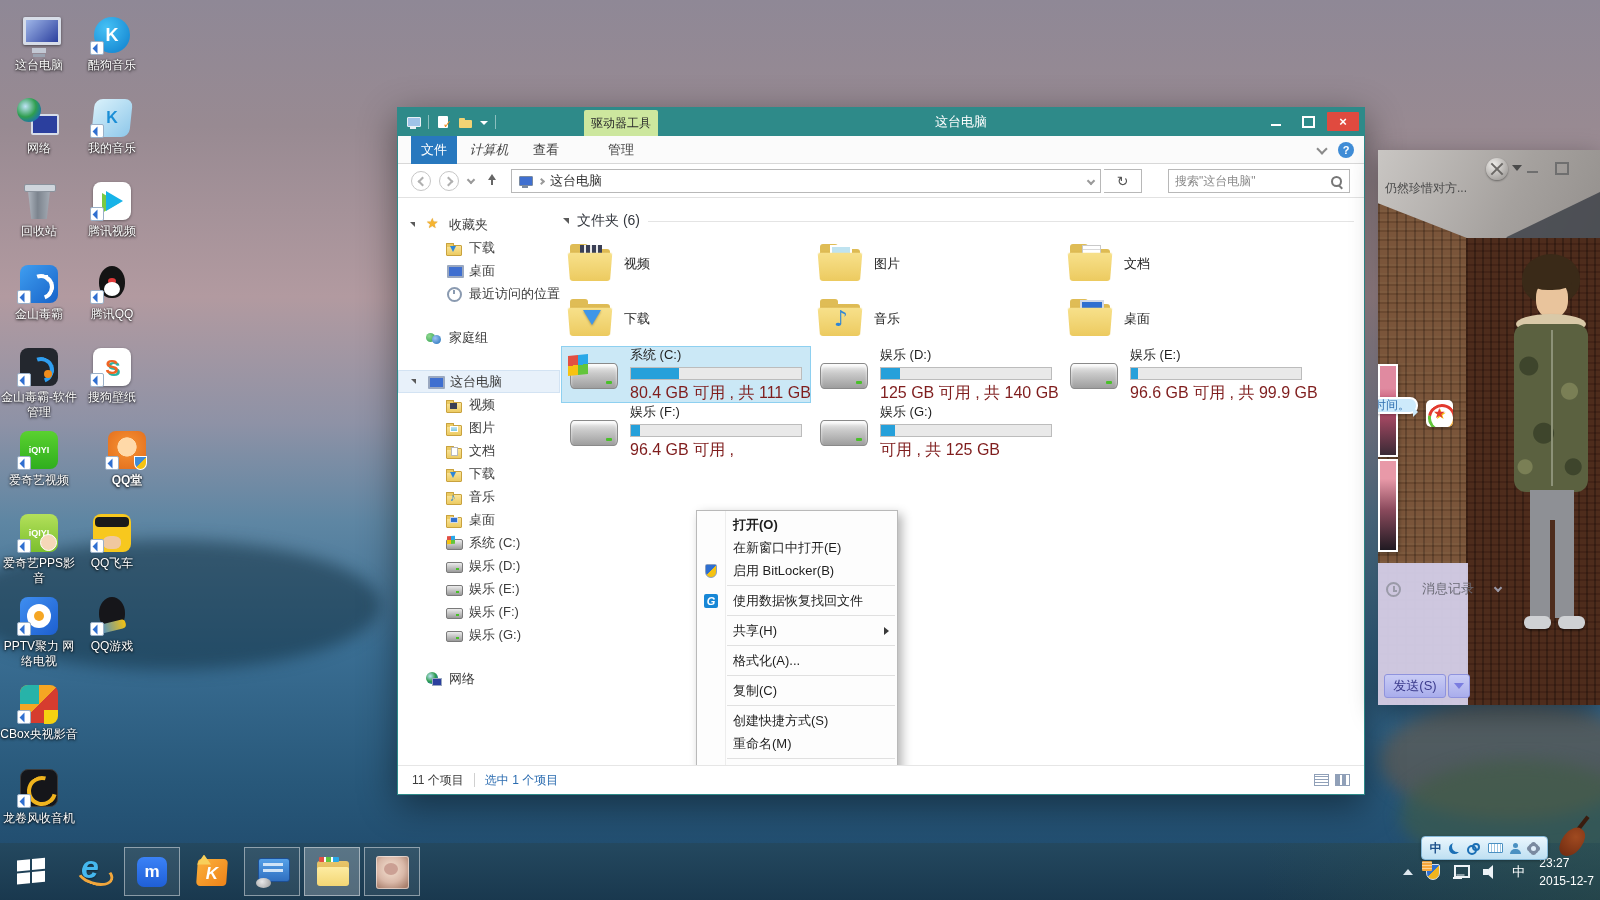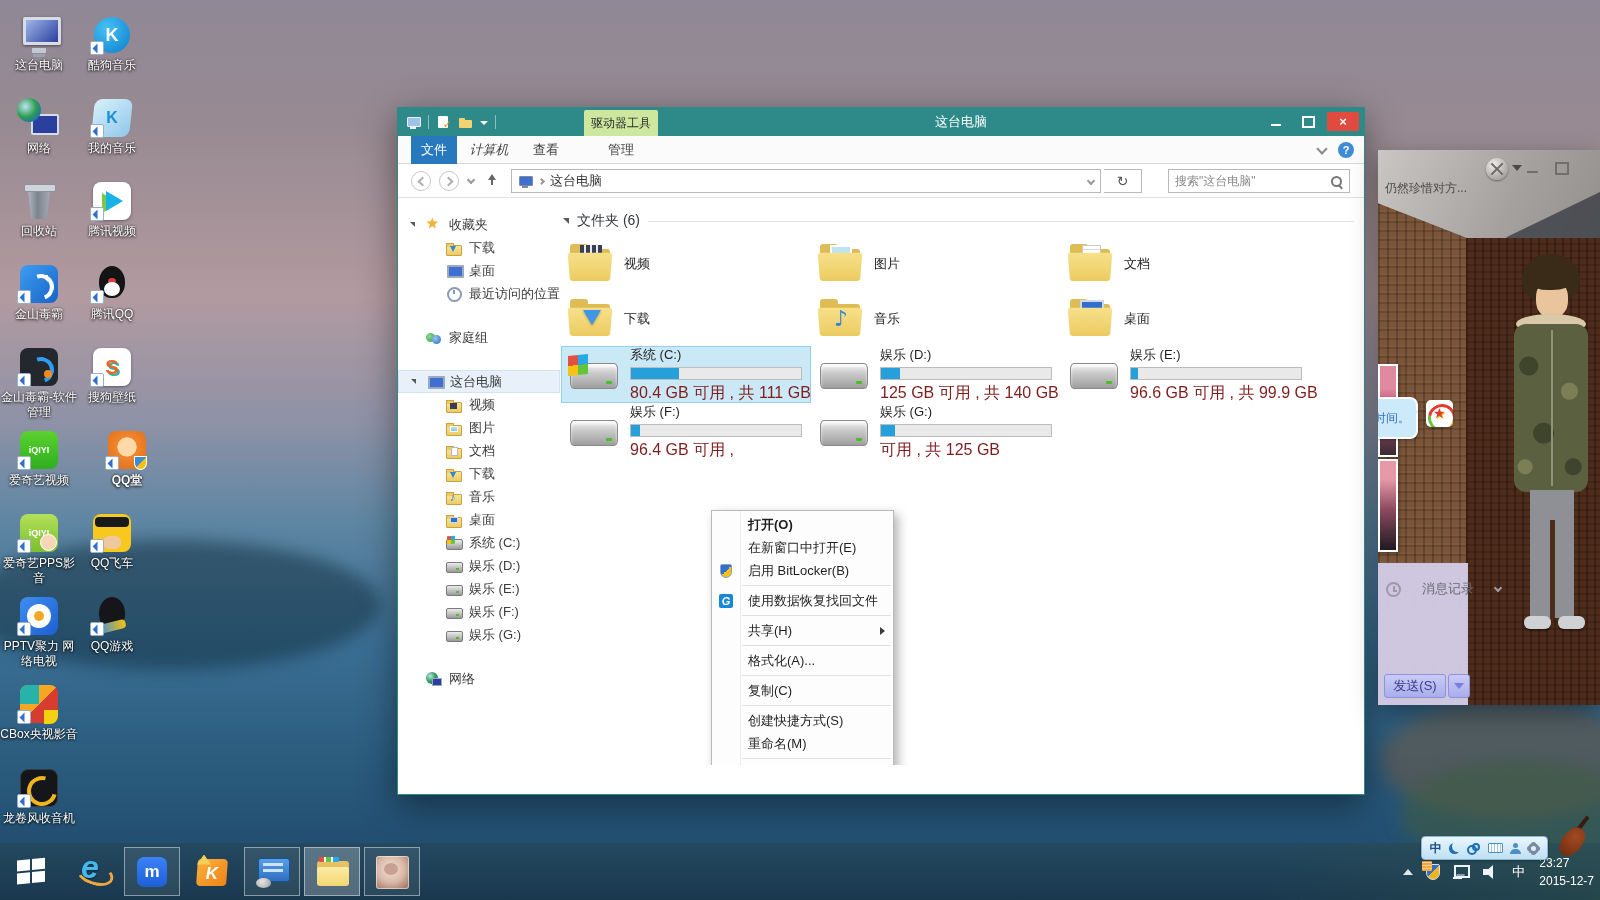--- a/index.html
+++ b/index.html
@@ -166,21 +166,21 @@
   .drv-ic{position:relative;width:54px;height:40px;flex:0 0 54px}
   .drv-body{flex:1;min-width:0}
   .drv-shape{position:absolute;left:2px;top:8px;width:48px;height:26px;background:linear-gradient(180deg,#f0f0f0,#c9c9c9 40%,#9e9e9e);border:1px solid #8a8a8a;border-radius:4px/6px;box-shadow:inset 0 3px 3px rgba(255,255,255,.8)}
   .drv-shape::after{content:"";position:absolute;right:5px;bottom:4px;width:6px;height:3px;background:#49c029;border-radius:1px}
   .win-logo{position:absolute;left:0;top:0;width:20px;height:20px;background:conic-gradient(#29a8e8 0 25%,#63c53a 0 50%,#f7c211 0 75%,#e25043 0);transform:skewY(-6deg);z-index:2}
   .drv-name{font-size:13px;color:#1e1e1e;margin-bottom:3px;white-space:nowrap}
   .cap{position:relative;width:172px;height:13px;border:1px solid #bcbcbc;background:#e9e9e9;margin-bottom:3px}
   .cap .fill{position:absolute;left:0;top:0;bottom:0;background:#26a0da}
   .drv-cap{font-size:16px;color:#7f1d1d;white-space:nowrap}
   
-  #ctxmenu{position:absolute;left:313px;top:311px;width:183px;background:#fdfdfd;border:1px solid #b9b9b9;box-shadow:4px 4px 10px rgba(0,0,0,.3);padding:2px 0;z-index:50}
+  #ctxmenu{position:absolute;left:298px;top:311px;width:202px;background:#fdfdfd;border:1px solid #b9b9b9;box-shadow:4px 4px 10px rgba(0,0,0,.3);padding:2px 0;z-index:50}
   #ctxmenu::before{content:"";position:absolute;left:28px;top:0;bottom:0;width:1px;background:#ededed}
   .mi{position:relative;display:flex;align-items:center;height:23px;padding-left:36px;font-size:13px;color:#1e1e1e}
   .mi.bold{font-weight:bold}
   .mi .mi-ic{position:absolute;left:6px;top:4px;width:16px;height:16px}
   .mi .sub{position:absolute;right:8px;width:0;height:0;border-top:4px solid transparent;border-bottom:4px solid transparent;border-left:5px solid #3a3a3a}
   .msep{height:1px;background:#e0e0e0;margin:3px 2px 3px 30px}
   .uac-shield{position:absolute;inset:1px 2px;background:linear-gradient(135deg,#2f6fd0 0 50%,#f5c211 50%);border:1px solid #8aa0c0;border-radius:2px 2px 7px 7px}
   .dg-g{position:absolute;inset:1px;background:#1787d6;border-radius:2px;color:#fff;font-size:11px;font-weight:bold;display:flex;align-items:center;justify-content:center}
   
   #statusbar{position:absolute;left:0;right:0;bottom:0;height:29px;border-top:1px solid #e6e6e6;display:flex;align-items:center;padding:0 14px;font-size:12px;color:#3c3c3c;background:#fff}
@@ -215,21 +215,21 @@
     radial-gradient(circle at 80% 85%,#3e452c 8px,transparent 9px),
     radial-gradient(circle at 15% 85%,#7a7f55 7px,transparent 8px),#5b6140}
   .jacket::after{content:"";position:absolute;left:50%;top:6px;bottom:6px;width:2px;background:#8d9278}
   .pants{position:absolute;left:64px;top:252px;width:44px;height:128px;background:#8e9095}
   .pants::after{content:"";position:absolute;left:50%;top:30px;bottom:0;width:5px;margin-left:-2px;background:#4e2c1c}
   .shoe{position:absolute;top:378px;width:27px;height:13px;background:#cfd1d4;border-radius:6px;box-shadow:0 2px 2px rgba(0,0,0,.4)}
   .photo{position:absolute;left:0;width:20px;height:93px;border:2px solid #fff;box-shadow:1px 1px 4px rgba(0,0,0,.4)}
   .photo.p1{top:214px;background:linear-gradient(180deg,#e08aa0 25%,#c0506e 45%,#3a2a35)}
   .photo.p2{top:309px;background:linear-gradient(180deg,#e899a8 20%,#8a4a5c 55%,#201a22)}
   #chat-lav{position:absolute;left:0;top:413px;width:90px;height:142px;background:rgba(211,205,232,.95)}
-  #bubble{position:absolute;left:-12px;top:247px;width:52px;height:42px;background:#cdeafb;border:2px solid #fff;border-radius:8px;color:#2f6fb0;font-size:12px;display:flex;align-items:center;justify-content:center;box-shadow:1px 1px 3px rgba(0,0,0,.3)}
+  #bubble{position:absolute;left:-12px;top:247px;width:52px;height:17px;background:#cdeafb;border:2px solid #fff;border-radius:8px;color:#2f6fb0;font-size:12px;display:flex;align-items:center;justify-content:center;box-shadow:1px 1px 3px rgba(0,0,0,.3)}
   #bubble::after{content:"";position:absolute;right:-7px;top:8px;border:5px solid transparent;border-left-color:#cdeafb}
   #sticker{position:absolute;left:48px;top:250px;width:27px;height:27px;background:#fff;border-radius:5px;box-shadow:0 1px 3px rgba(0,0,0,.4);overflow:hidden}
   #sticker::before{content:"";position:absolute;left:2px;top:4px;width:22px;height:22px;border-radius:50%;border:3px solid #e23a2e;border-bottom-color:#f5a623;border-left-color:#63c53a;transform:rotate(-35deg)}
   #sticker::after{content:"★";position:absolute;left:7px;top:5px;color:#e23a2e;font-size:14px;text-shadow:1px 1px 0 #f5c211}
   #history-row{position:absolute;left:8px;top:430px;display:flex;align-items:center;gap:21px;color:#6b6b76;font-size:13px}
   .clock-ic{position:relative;width:15px;height:15px;border:2px solid #9a9aa8;border-radius:50%}
   .clock-ic::before{content:"";position:absolute;left:5px;top:2px;width:2px;height:5px;background:#9a9aa8}
   .clock-ic::after{content:"";position:absolute;left:5px;top:6px;width:4px;height:2px;background:#9a9aa8}
   .hist-chev{width:6px;height:6px;border-left:2px solid #9a9aa8;border-bottom:2px solid #9a9aa8;transform:rotate(-45deg);margin-top:-2px}
   #send-row{position:absolute;left:6px;top:524px;display:flex;gap:2px}
@@ -734,20 +734,29 @@
             <span class="mi-label">创建快捷方式(S)</span>
           </div>
           <div class="mi">
             <span class="mi-label">重命名(M)</span>
           </div>
           <div class="msep"></div>
           <div class="mi">
             <span class="mi-label">属性(R)</span>
           </div>
         </div>
+    </div>
+    <div id="statusbar">
+      <span>11 个项目</span>
+      <span class="sdiv"></span>
+      <span style="color:#2b6cb0">选中 1 个项目</span>
+      <div class="view-icons">
+        <span class="v-details"></span>
+        <span class="v-large"></span>
+      </div>
     </div>
   </div>
 
   <div id="chat">
     <div id="chat-metal"></div>
     <div id="chat-slate"></div>
     <div class="screw" style="left:108px;top:8px"></div>
     <div class="screw" style="left:204px;top:96px"></div>
     <div class="chat-btn cb-drop" style="left:132px"></div>
     <div class="chat-btn cb-min" style="left:148px"></div>

